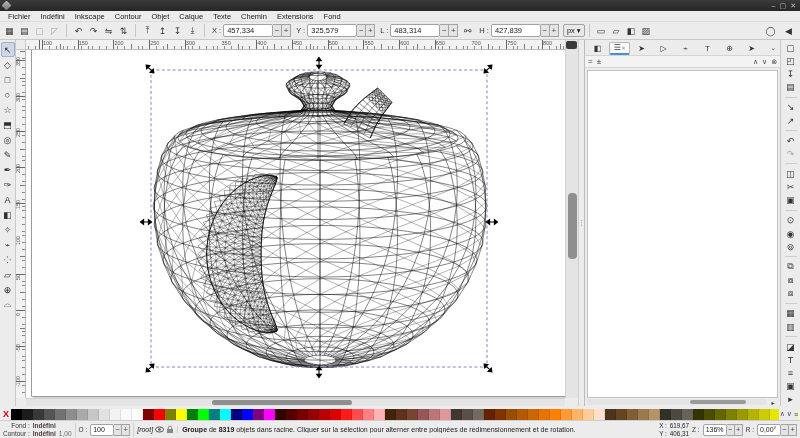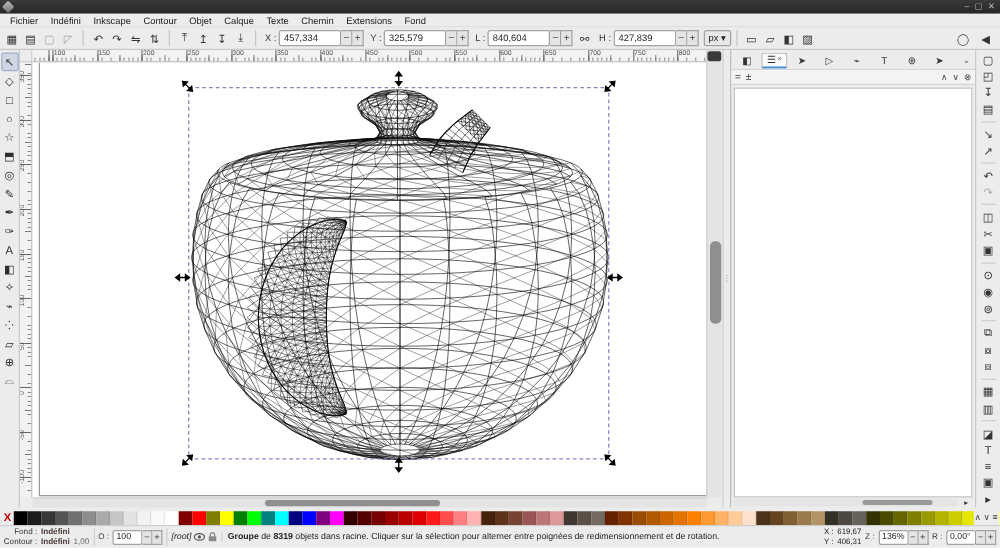--- a/index.html
+++ b/index.html
@@ -171,21 +171,21 @@
     <span class="spb">+</span>
   </span>
   <span class="spin">
     <span class="spl">Y :</span>
     <span class="spv">325,579</span>
     <span class="spb">−</span>
     <span class="spb">+</span>
   </span>
   <span class="spin">
     <span class="spl">L :</span>
-    <span class="spv">840,604</span>
+    <span class="spv">483,314</span>
     <span class="spb">−</span>
     <span class="spb">+</span>
   </span>
   <span class="tbtn">⚯</span>
   <span class="spin">
     <span class="spl">H :</span>
     <span class="spv">427,839</span>
     <span class="spb">−</span>
     <span class="spb">+</span>
   </span>

